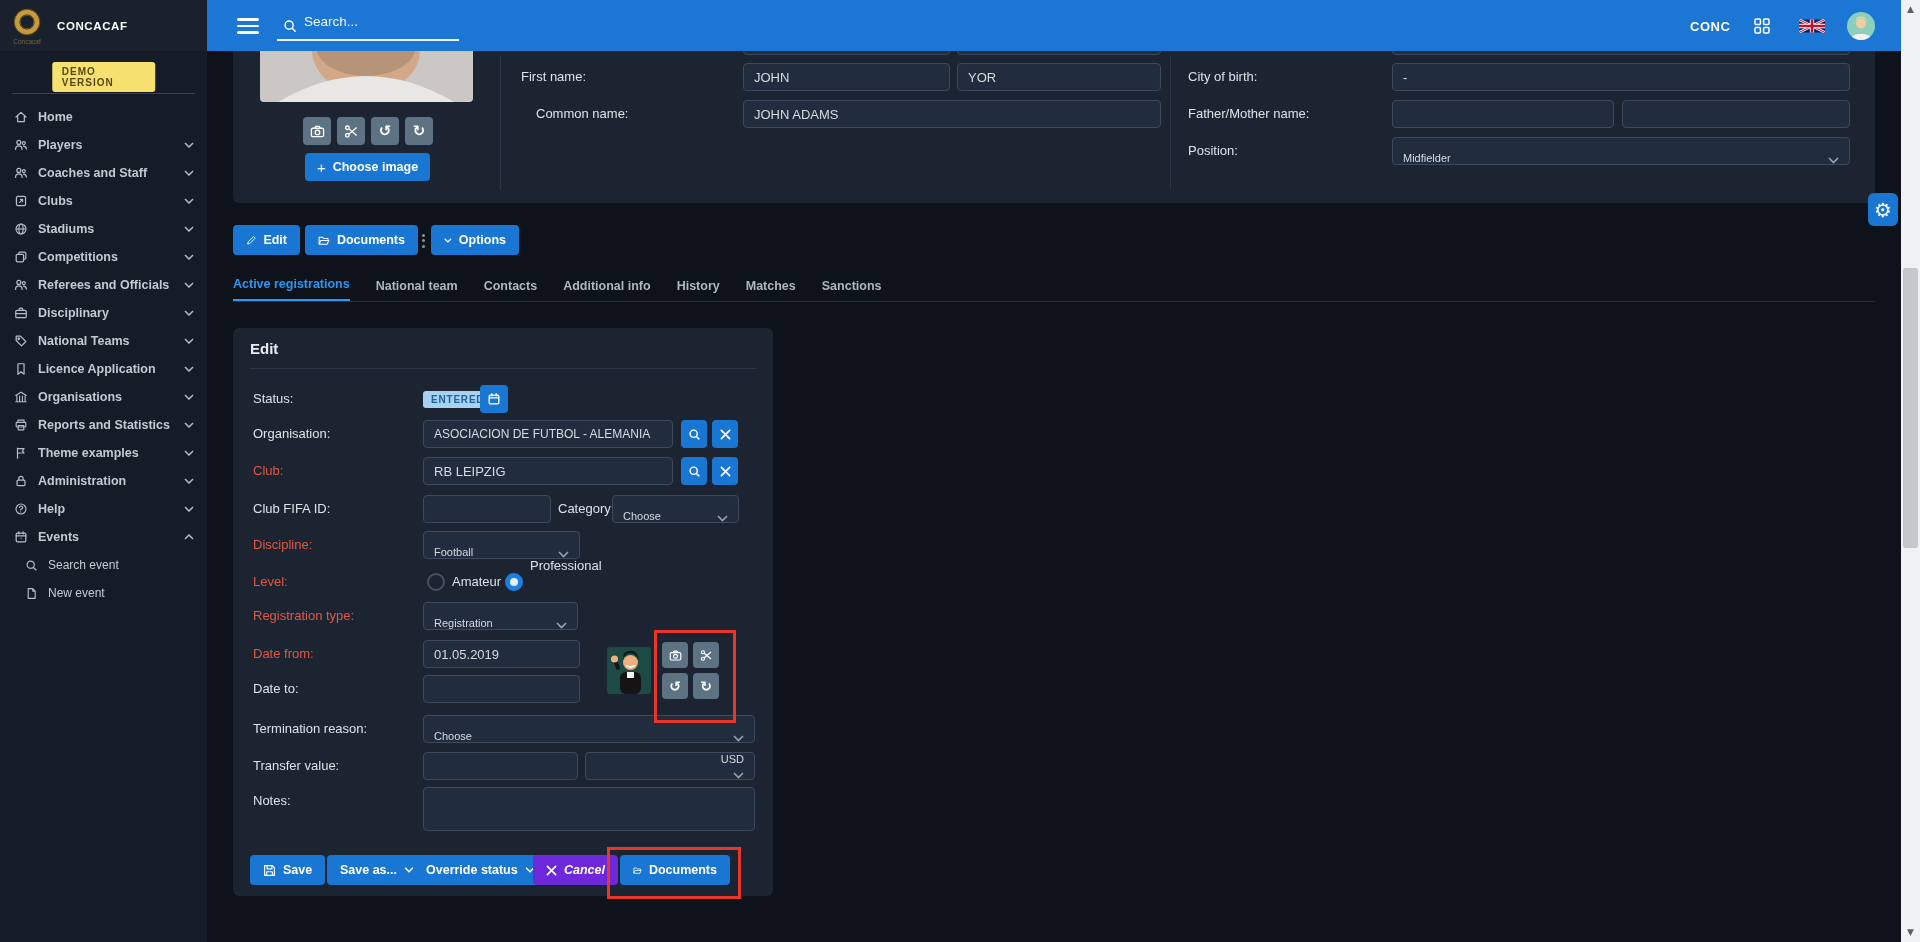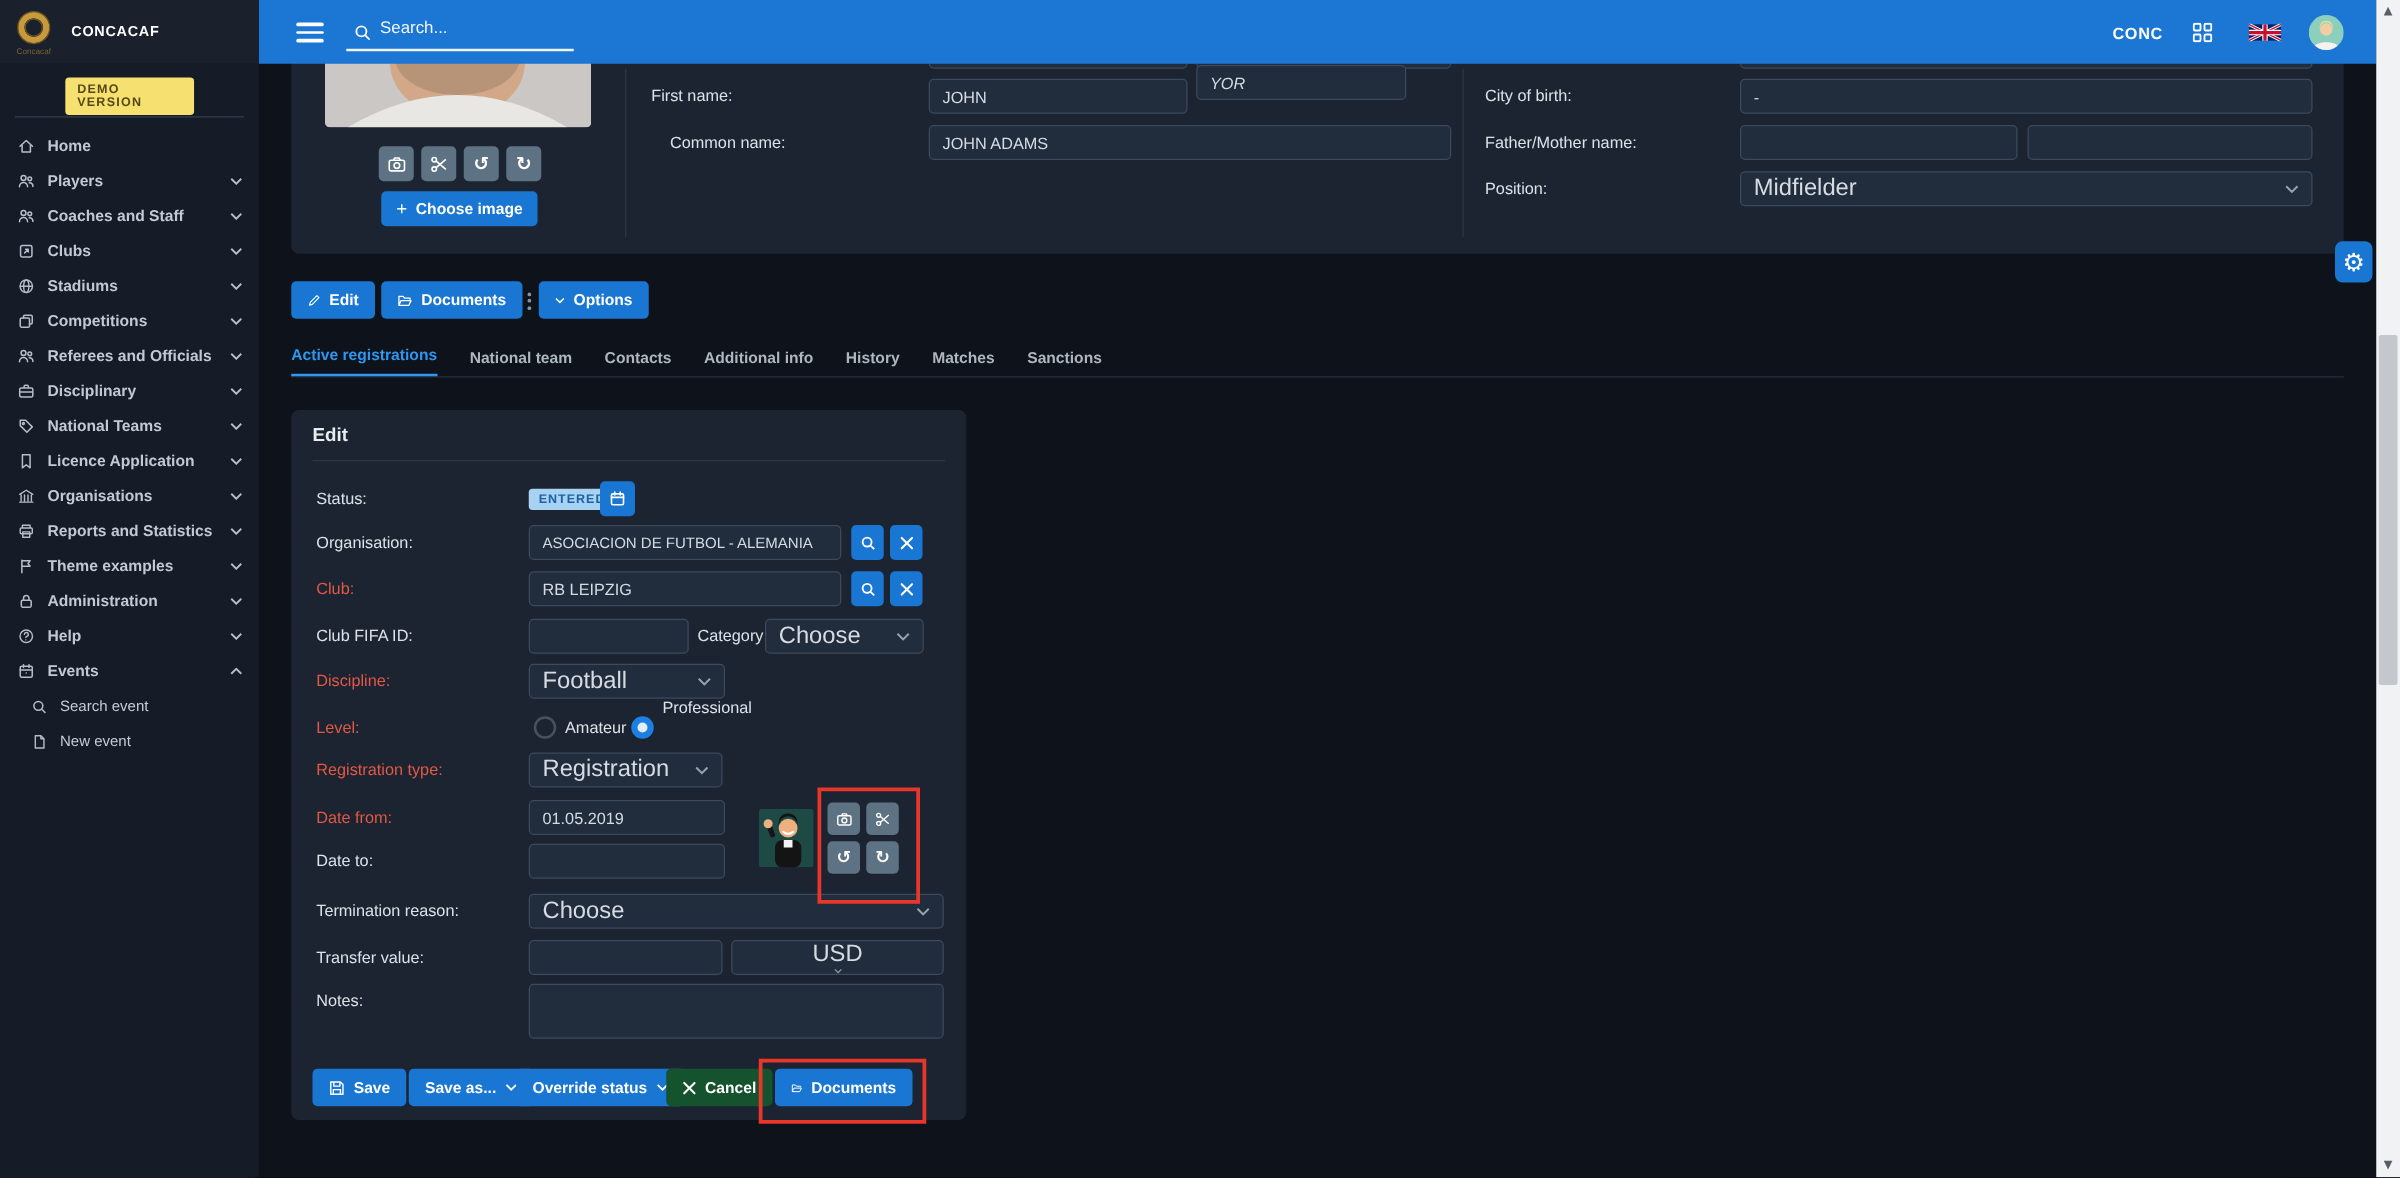--- a/index.html
+++ b/index.html
@@ -29,27 +29,27 @@
   .nav-sub{display:flex;align-items:center;height:28px;padding-left:25px;color:#c6ccd6;font-size:12px;cursor:pointer;}
   .nav-sub svg.mi{margin-right:10px;flex:none;}
   
   .content-bg{left:207px;top:0;width:1694px;height:942px;background:#0d121b;z-index:0;}
   .card{background:#1c2431;border-radius:6px;}
   .vdiv{width:1px;background:#2b3442;}
   .lbl{color:#dde2e9;font-size:13px;line-height:28px;white-space:nowrap;}
   .lbl.req{color:#e25845;}
   .input{box-sizing:border-box;background:#212c3d;border:1px solid #3d4a5d;border-radius:4px;
          color:#d6dbe2;font-size:13px;padding:0 10px;height:28px;font-family:inherit;outline:none;}
-  .select{box-sizing:border-box;display:flex;align-items:center;justify-content:space-between;
+  .select{box-sizing:border-box;display:flex;align-items:flex-end;justify-content:space-between;
           background:#212c3d;border:1px solid #3d4a5d;border-radius:4px;color:#d6dbe2;
-          font-size:19px;padding:0 10px;height:28px;cursor:pointer;}
+          font-size:11px;padding:0 10px;height:28px;cursor:pointer;}
   .btn{box-sizing:border-box;display:inline-flex;align-items:center;justify-content:center;gap:7px;
        background:#1976d2;color:#fff;font-size:12.5px;font-weight:700;border:none;border-radius:4px;
        height:30px;padding:0 13px;cursor:pointer;font-family:inherit;white-space:nowrap;}
-  .btn.gray{background:#14532d;}
+  .btn.gray{background:#6d28d9;font-style:italic;}
   .sqbtn{display:flex;align-items:center;justify-content:center;background:#1976d2;border-radius:4px;cursor:pointer;}
   .toolbtn{display:flex;align-items:center;justify-content:center;background:#5d7383;border-radius:4px;cursor:pointer;}
   .glyph{font-family:"DejaVu Sans",sans-serif;color:#fff;}
   .tabs{display:flex;gap:26px;align-items:flex-end;}
   .tab{color:#aeb6c0;font-size:12.5px;font-weight:700;padding-bottom:8px;cursor:pointer;white-space:nowrap;}
   .tab.active{color:#2e97f1;border-bottom:2px solid #2e97f1;}
   .badge-status{display:inline-flex;align-items:center;background:#a8d2f1;color:#1b62a4;font-size:10px;
                 font-weight:700;letter-spacing:.8px;border-radius:3px;padding:0 8px;height:17px;}
   .radio{box-sizing:border-box;width:18px;height:18px;border-radius:50%;cursor:pointer;}
   .radio.off{border:2px solid #47515f;background:transparent;}
@@ -113,21 +113,21 @@
 
     <div class="abs vdiv" style="left:267px;top:35px;height:135px;"></div>
     <div class="abs vdiv" style="left:937px;top:35px;height:135px;"></div>
 
     <input class="abs input" style="left: 510px; top: 7px; width: 207px;" readonly="">
     <input class="abs input" style="left: 724px; top: 7px; width: 204px;" readonly="">
     <input class="abs input" style="left: 1159px; top: 7px; width: 458px;" readonly="">
 
     <div class="abs lbl" style="left:288px;top:43px;">First name:</div>
     <input class="abs input" style="left: 510px; top: 43px; width: 207px;" readonly="" value="JOHN">
-    <input class="abs input" style="left: 724px; top: 32px; width: 168px; font-style: italic;" readonly="" value="YOR">
+    <input class="abs input" style="left: 724px; top: 43px; width: 204px;" readonly="" value="YOR">
     <div class="abs lbl" style="left:288px;top:80px;margin-left:15px;">Common name:</div>
     <input class="abs input" style="left: 510px; top: 80px; width: 418px;" readonly="" value="JOHN ADAMS">
 
     <div class="abs lbl" style="left:955px;top:43px;">City of birth:</div>
     <input class="abs input" style="left: 1159px; top: 43px; width: 458px;" readonly="" value="-">
     <div class="abs lbl" style="left:955px;top:80px;">Father/Mother name:</div>
     <input class="abs input" style="left: 1159px; top: 80px; width: 222px;" readonly="" value="">
     <input class="abs input" style="left: 1389px; top: 80px; width: 228px;" readonly="" value="">
     <div class="abs lbl" style="left:955px;top:117px;">Position:</div>
     <div class="abs select" style="left:1159px;top:117px;width:458px;">

